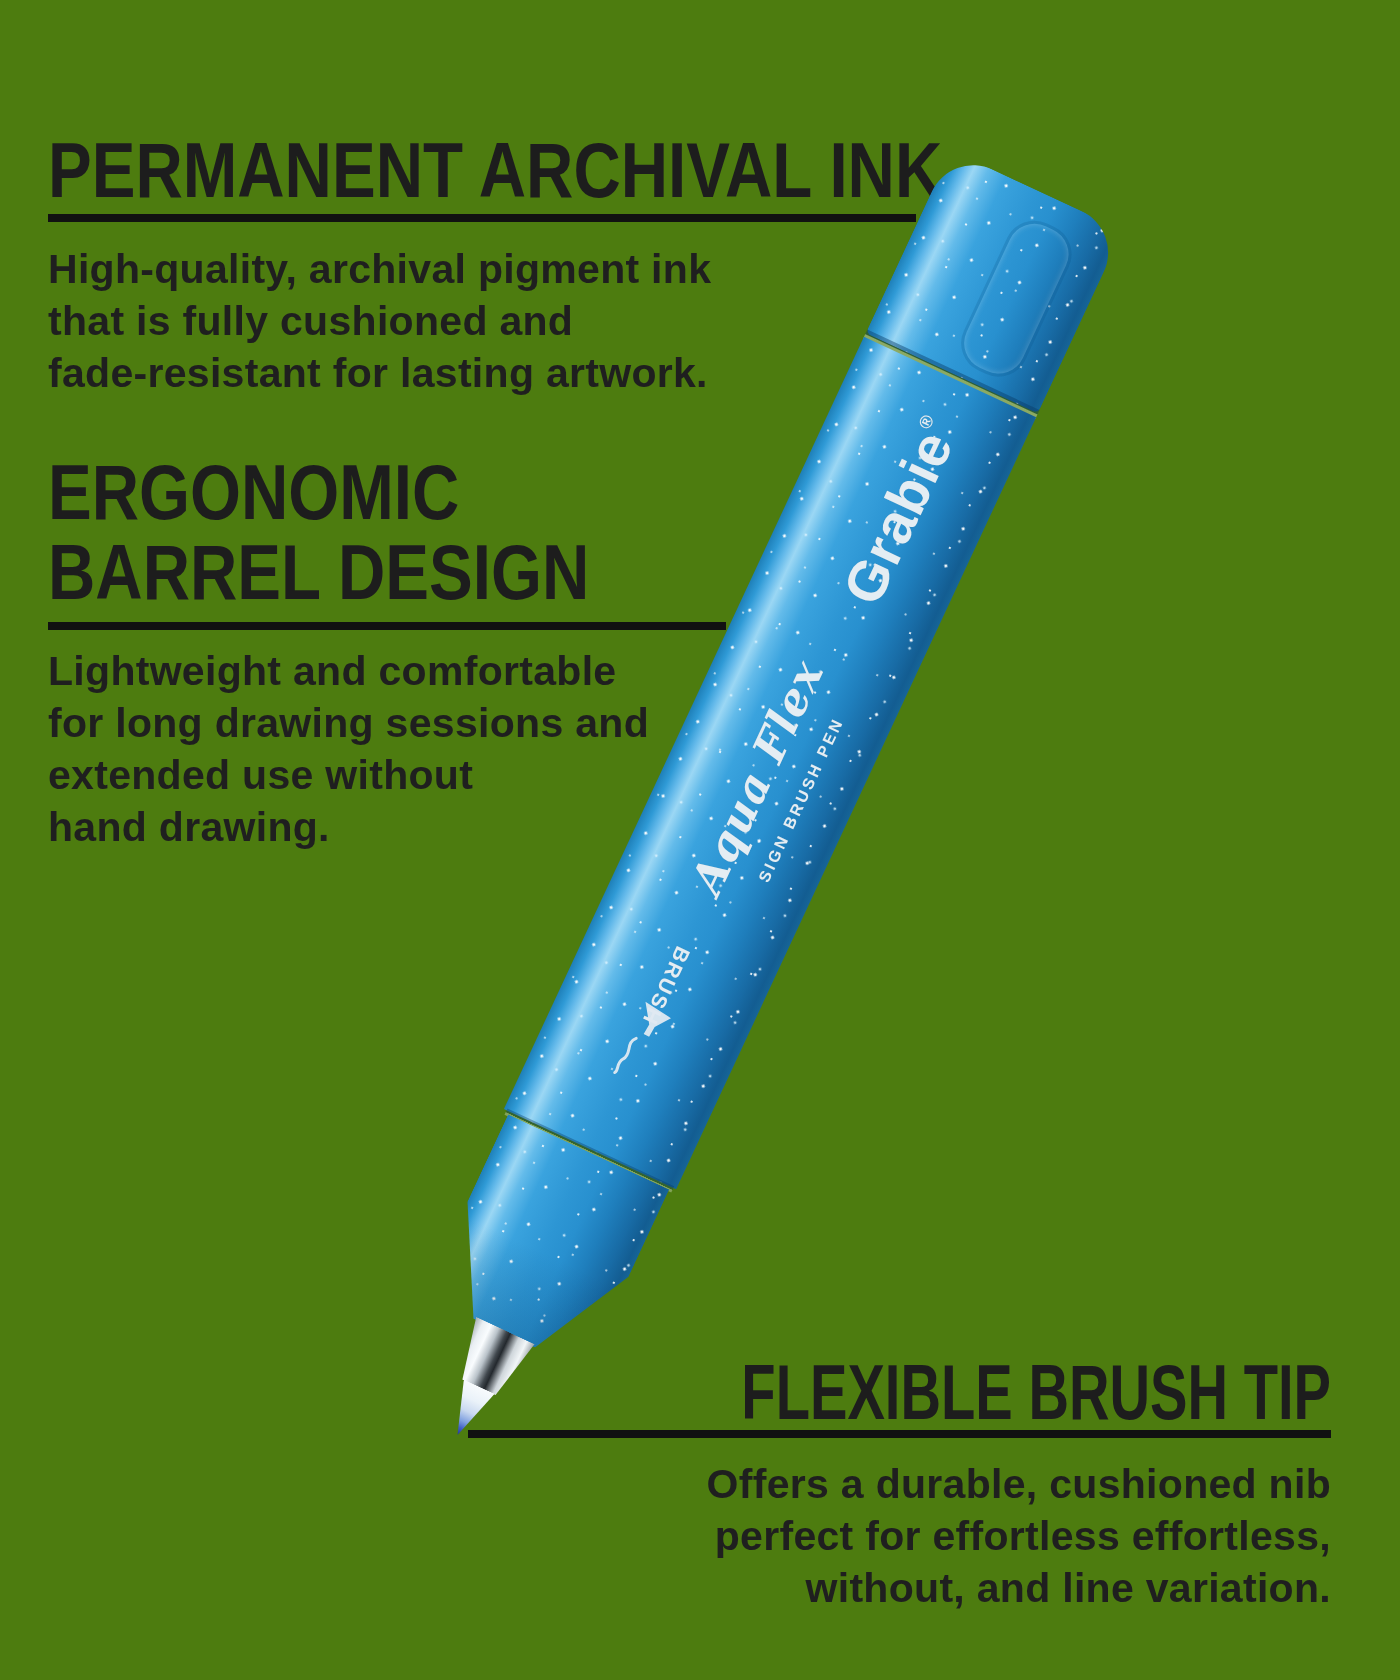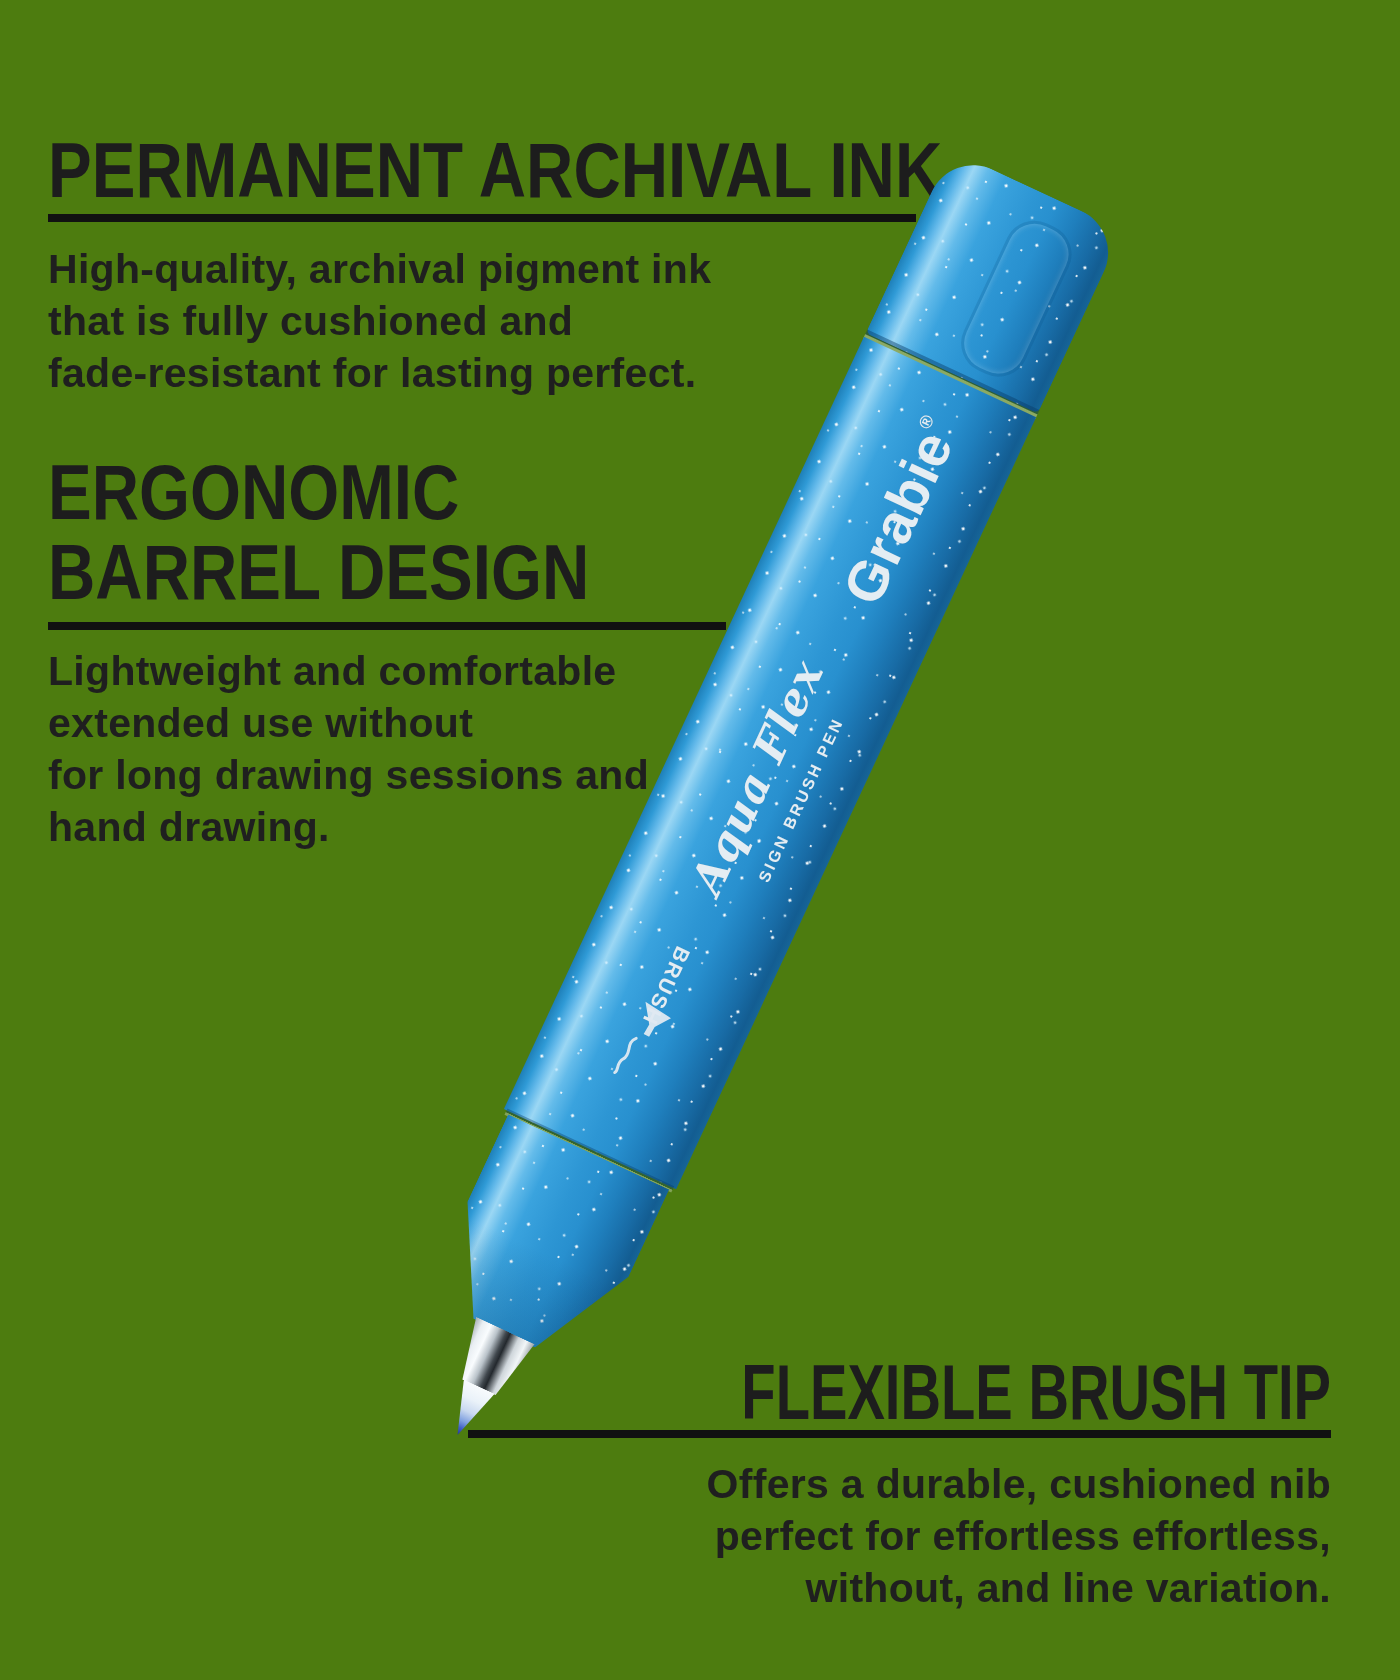--- a/index.html
+++ b/index.html
@@ -99,32 +99,32 @@
 </head>
 <body>
 
 <div id="stage">
 
   <div class="headline hl-left" style="top:130px;">PERMANENT ARCHIVAL INK</div>
   <div class="rule" style="left:48px; top:214px; width:868px;"></div>
   <div class="para" style="left:48px; top:243px;">
     <div>High-quality, archival pigment ink</div>
     <div>that is fully cushioned and</div>
-    <div>fade-resistant for lasting perfect.</div>
+    <div>fade-resistant for lasting artwork.</div>
   </div>
 
   <div class="headline hl-left" style="top:452px;">
     <div>ERGONOMIC</div>
     <div>BARREL DESIGN</div>
   </div>
   <div class="rule" style="left:48px; top:622px; width:678px;"></div>
   <div class="para" style="left:48px; top:645px;">
     <div>Lightweight and comfortable</div>
+    <div>for long drawing sessions and</div>
     <div>extended use without</div>
-    <div>for long drawing sessions and</div>
     <div>hand drawing.</div>
   </div>
 
   <div class="headline hl-right" style="top:1352px;">FLEXIBLE BRUSH TIP</div>
   <div class="rule" style="right:69px; top:1430px; width:863px;"></div>
   <div class="para right" style="right:69px; top:1458px;">
     <div>Offers a durable, cushioned nib</div>
     <div>perfect for effortless effortless,</div>
     <div>without, and line variation.</div>
   </div>

